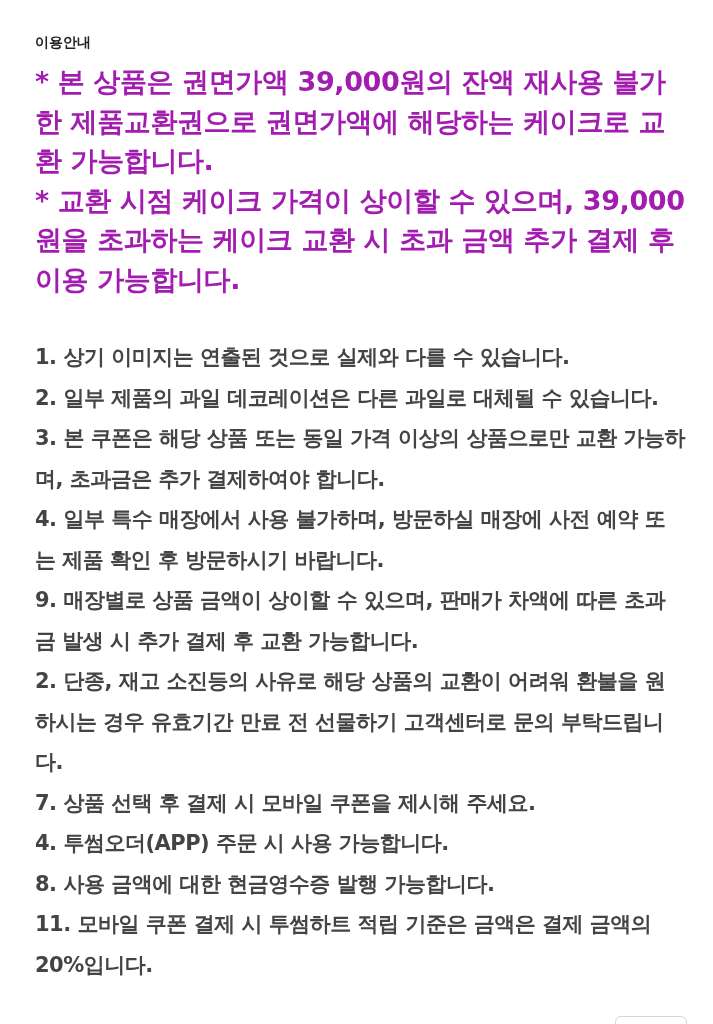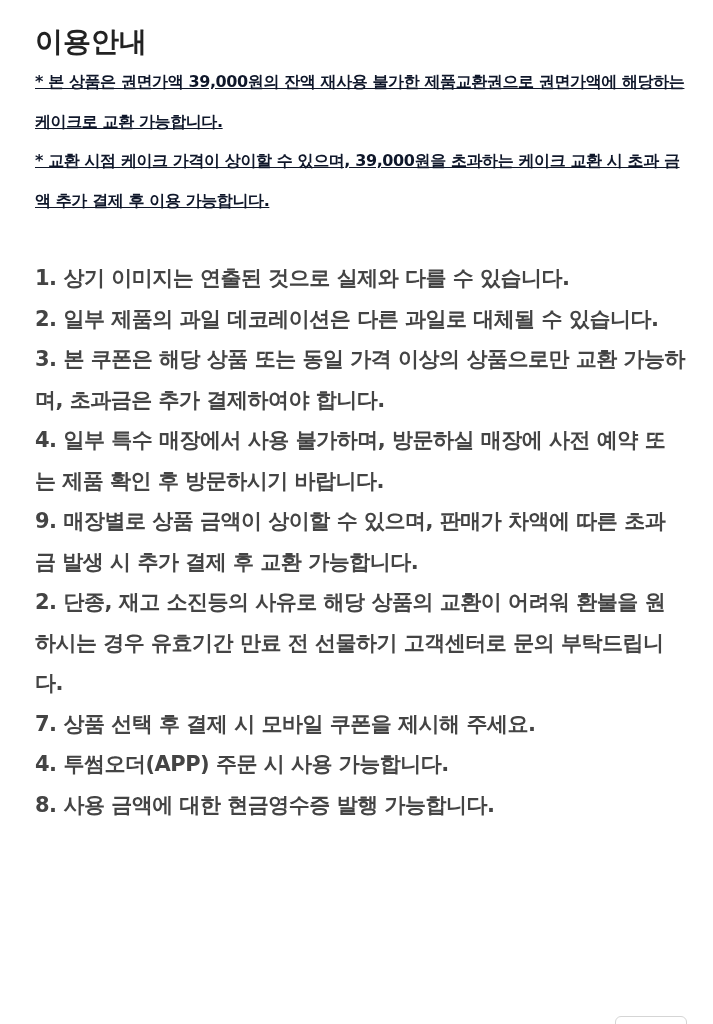--- a/index.html
+++ b/index.html
@@ -1,20 +1,20 @@
 <!DOCTYPE html>
 <html><head>
 <meta charset="utf-8">
 <style>
   html, body { margin: 0; padding: 0; background: #ffffff; }
   body { width: 713px; height: 1024px; overflow: hidden; position: relative;
          font-family: "DejaVu Sans", "Liberation Sans", sans-serif; }
   .wrap { position: absolute; left: 35px; top: 22px; width: 650px; }
-  .title { font-size: 28px; font-weight: bold; color: #222222; line-height: 40px; margin: 0; }
-  .notice { color: #0f172a; font-weight: bold; font-size: 16px; line-height: 39.5px; margin: 0; letter-spacing: -0.4px; text-decoration: underline; }
+  .title { font-size: 14px; font-weight: bold; color: #222222; line-height: 40px; margin: 0; }
+  .notice { color: #a21caf; font-weight: bold; font-size: 27px; line-height: 39.5px; margin: 0; letter-spacing: -0.4px; }
   .notice p { margin: 0; }
   .list { margin-top: 38px; color: #444444; font-size: 21px; line-height: 40.5px; letter-spacing: -0.5px; }
   .list p { margin: 0; font-weight: bold; }
   .partial-box { position: absolute; left: 615px; top: 1016px; width: 70px; height: 30px;
                  border: 1px solid #d5d5d5; border-radius: 6px; background: #fff; }
 </style>
 </head>
 <body>
 
 <div class="wrap">
@@ -26,16 +26,17 @@
   <div class="list">
     <p>1. 상기 이미지는 연출된 것으로 실제와 다를 수 있습니다.</p>
     <p>2. 일부 제품의 과일 데코레이션은 다른 과일로 대체될 수 있습니다.</p>
     <p>3. 본 쿠폰은 해당 상품 또는 동일 가격 이상의 상품으로만 교환 가능하며, 초과금은 추가 결제하여야 합니다.</p>
     <p>4. 일부 특수 매장에서 사용 불가하며, 방문하실 매장에 사전 예약 또는 제품 확인 후 방문하시기 바랍니다.</p>
     <p>9. 매장별로 상품 금액이 상이할 수 있으며, 판매가 차액에 따른 초과금 발생 시 추가 결제 후 교환 가능합니다.</p>
     <p>2. 단종, 재고 소진등의 사유로 해당 상품의 교환이 어려워 환불을 원하시는 경우 유효기간 만료 전 선물하기 고객센터로 문의 부탁드립니다.</p>
     <p>7. 상품 선택 후 결제 시 모바일 쿠폰을 제시해 주세요.</p>
     <p>4. 투썸오더(APP) 주문 시 사용 가능합니다.</p>
     <p>8. 사용 금액에 대한 현금영수증 발행 가능합니다.</p>
+    <p>11. 모바일 쿠폰 결제 시 투썸하트 적립 기준은 금액은 결제 금액의 20%입니다.</p>
   </div>
 </div>
 
 <div class="partial-box"></div>
 
 </body></html>

